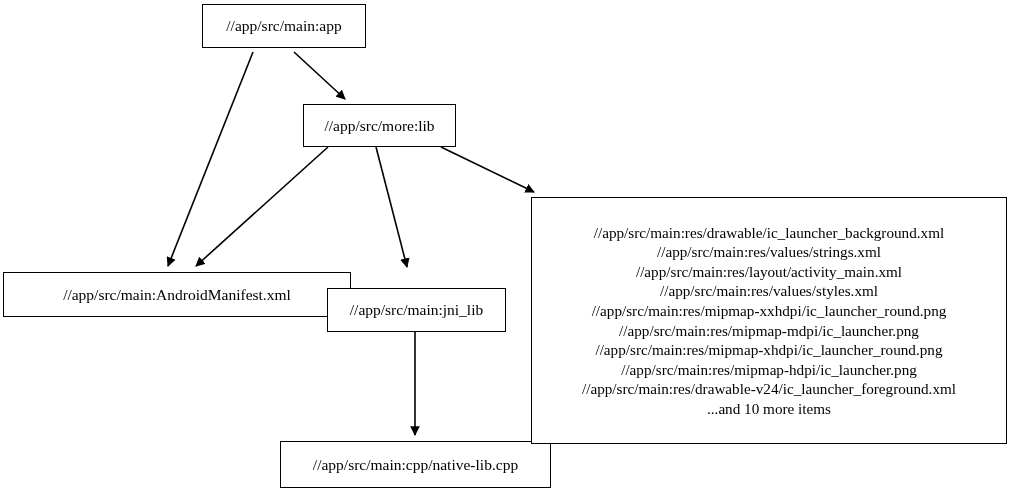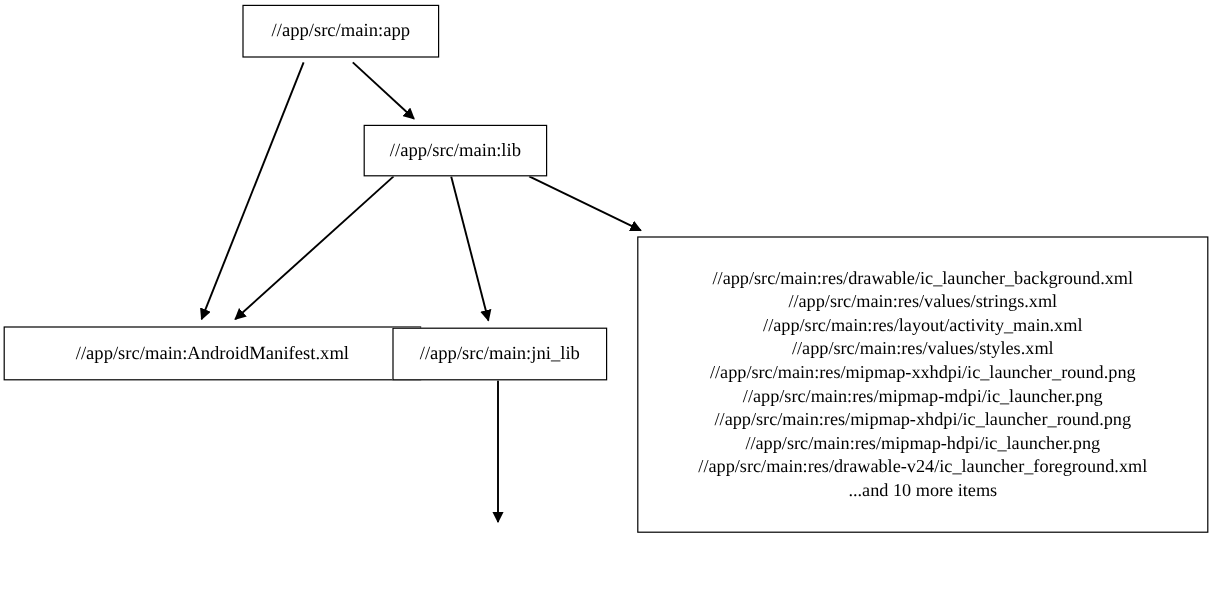--- a/index.html
+++ b/index.html
@@ -40,21 +40,21 @@
     line-height: 19.4px;
     color: #000000;
     text-align: center;
     white-space: pre;
     letter-spacing: 0px;
   }
   
   #node-app        { left: 202px; top: 4px;   width: 164px; height: 44px; }
   #node-lib        { left: 303px; top: 104px; width: 153px; height: 43px; }
   #node-manifest   { left: 3px;   top: 272px; width: 348px; height: 45px; }
-  #node-jnilib     { left: 327px; top: 273px; width: 179px; height: 44px; }
+  #node-jnilib     { left: 327px; top: 288px; width: 179px; height: 44px; }
   #node-resources  { left: 531px; top: 197px; width: 476px; height: 247px; }
   #node-nativelib  { left: 280px; top: 441px; width: 271px; height: 47px; }
 
   #node-resources .node-label {
     font-size: 15.2px;
     line-height: 19.6px;
   }
 </style>
 </head>
 <body>
@@ -79,31 +79,34 @@
     <line x1="441" y1="147" x2="534" y2="192" stroke="#000000" stroke-width="1.6" marker-end="url(#arrow)"></line>
 
     <line x1="415" y1="317" x2="415" y2="435" stroke="#000000" stroke-width="1.6" marker-end="url(#arrow)"></line>
   </svg>
 
   <div class="node" id="node-app">
     <span class="node-label">//app/src/main:app</span>
   </div>
 
   <div class="node" id="node-lib">
-    <span class="node-label">//app/src/main:lib</span>
+    <span class="node-label">//app/src/more:lib</span>
   </div>
 
   <div class="node" id="node-manifest">
     <span class="node-label">//app/src/main:AndroidManifest.xml</span>
   </div>
 
   <div class="node" id="node-jnilib">
     <span class="node-label">//app/src/main:jni_lib</span>
   </div>
 
+  <div class="node" id="node-nativelib">
+    <span class="node-label">//app/src/main:cpp/native-lib.cpp</span>
+  </div>
 
   <div class="node" id="node-resources">
     <span class="node-label">//app/src/main:res/drawable/ic_launcher_background.xml
 //app/src/main:res/values/strings.xml
 //app/src/main:res/layout/activity_main.xml
 //app/src/main:res/values/styles.xml
 //app/src/main:res/mipmap-xxhdpi/ic_launcher_round.png
 //app/src/main:res/mipmap-mdpi/ic_launcher.png
 //app/src/main:res/mipmap-xhdpi/ic_launcher_round.png
 //app/src/main:res/mipmap-hdpi/ic_launcher.png

